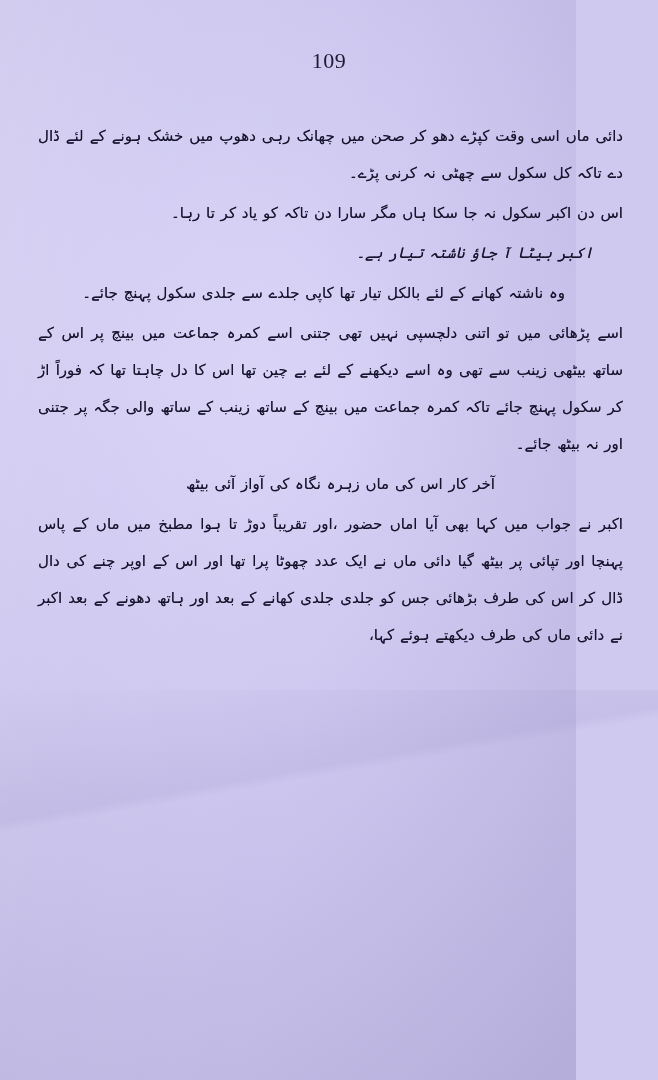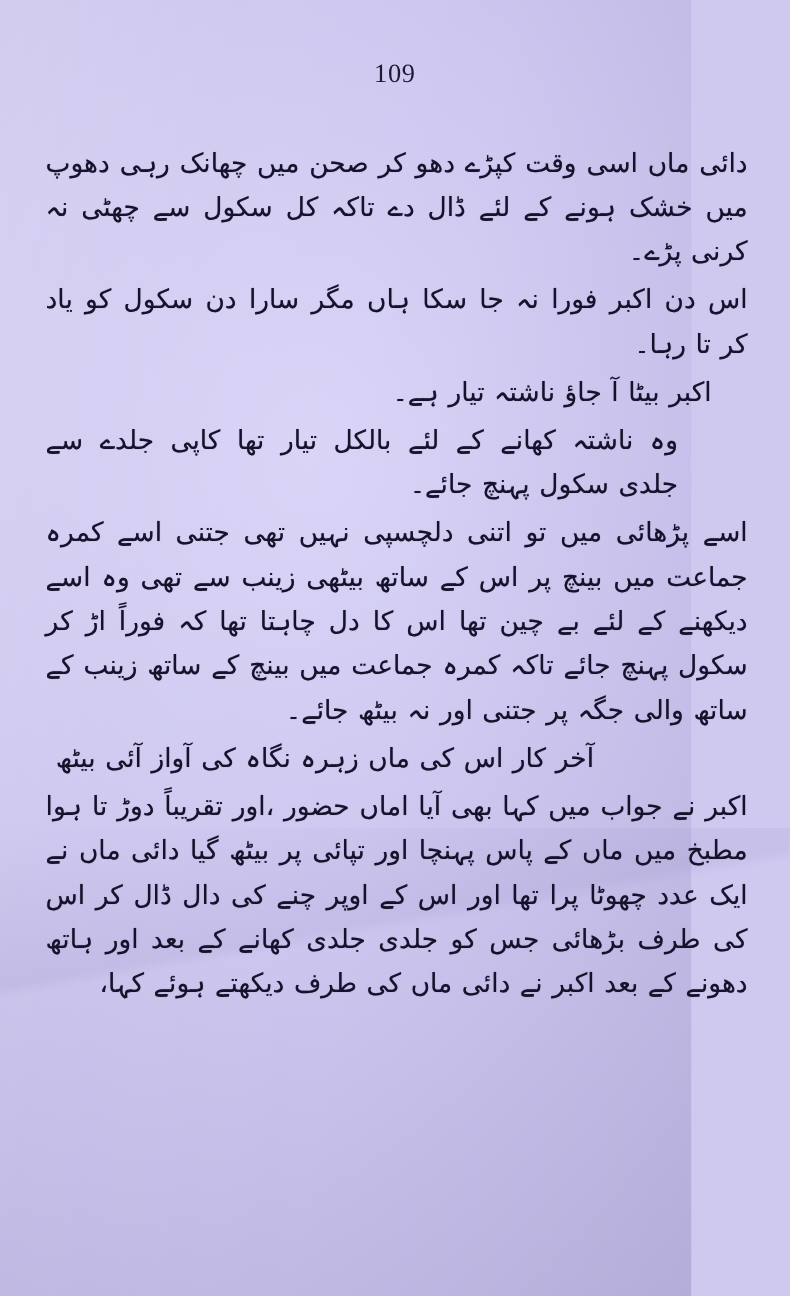--- a/index.html
+++ b/index.html
@@ -55,56 +55,57 @@
     top: 118px;
     left: 38px;
     width: 585px;
     direction: rtl;
     text-align: right;
     color: #15132b;
     font-family: "DejaVu Sans", sans-serif;
   }
   .para {
     margin: 0 0 3px 0;
-    font-size: 22px;
+    font-size: 15px;
     line-height: 37px;
     text-align: justify;
     text-align-last: right;
     direction: rtl;
     unicode-bidi: embed;
     word-spacing: 1px;
     text-shadow: 0 0 0.6px rgba(20,18,45,0.55);
   }
   .para.indent-first {
     text-indent: 0;
   }
   .para.center-ish {
     text-align: left;
     padding-right: 30px;
+    font-style: italic;
   }
   .para.pad-r60 {
     padding-right: 58px;
   }
   .para.pad-r130 {
     padding-right: 128px;
   }
 </style>
 </head>
 <body>
 
 <div id="page">
 
   <div id="sheen"></div>
   <div id="crease"></div>
 
   <div id="page-number">109</div>
 
   <div id="body-text">
     <p class="para indent-first">دائی ماں اسی وقت کپڑے دھو کر صحن میں چھانک رہی دھوپ میں خشک ہونے کے لئے ڈال دے تاکہ کل سکول سے چھٹی نہ کرنی پڑے۔</p>
-    <p class="para">اس دن اکبر فورا نہ جا سکا ہاں مگر سارا دن سکول کو یاد کر تا رہا۔</p>
+    <p class="para">اس دن اکبر سکول نہ جا سکا ہاں مگر سارا دن تاکہ کو یاد کر تا رہا۔</p>
     <p class="para center-ish">اکبر بیٹا آ جاؤ ناشتہ تیار ہے۔</p>
     <p class="para pad-r60">وہ ناشتہ کھانے کے لئے بالکل تیار تھا کاپی جلدے سے جلدی سکول پہنچ جائے۔</p>
     <p class="para">اسے پڑھائی میں تو اتنی دلچسپی نہیں تھی جتنی اسے کمرہ جماعت میں بینچ پر اس کے ساتھ بیٹھی زینب سے تھی وہ اسے دیکھنے کے لئے بے چین تھا اس کا دل چاہتا تھا کہ فوراً اڑ کر سکول پہنچ جائے تاکہ کمرہ جماعت میں بینچ کے ساتھ زینب کے ساتھ والی جگہ پر جتنی اور نہ بیٹھ جائے۔</p>
     <p class="para pad-r130">آخر کار اس کی ماں زہرہ نگاہ کی آواز آئی بیٹھ</p>
     <p class="para">اکبر نے جواب میں کہا بھی آیا اماں حضور ،اور تقریباً دوڑ تا ہوا مطبخ میں ماں کے پاس پہنچا اور تپائی پر بیٹھ گیا دائی ماں نے ایک عدد چھوٹا پرا تھا اور اس کے اوپر چنے کی دال ڈال کر اس کی طرف بڑھائی  جس کو جلدی جلدی کھانے کے بعد اور ہاتھ دھونے کے بعد اکبر نے دائی ماں کی طرف دیکھتے ہوئے کہا،</p>
   </div>
 
 </div>
 
 </body></html>

